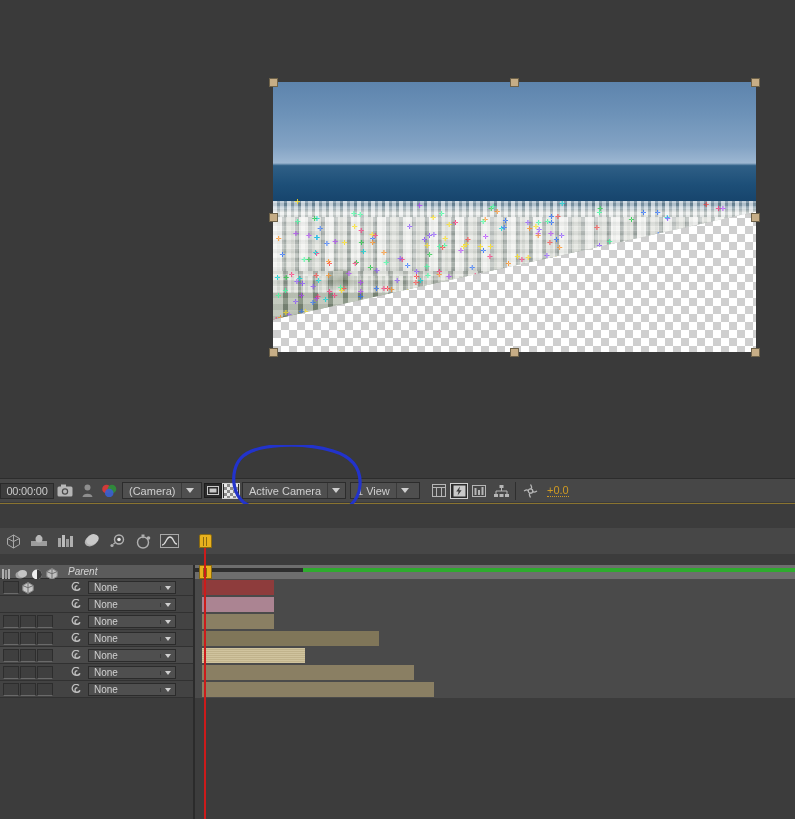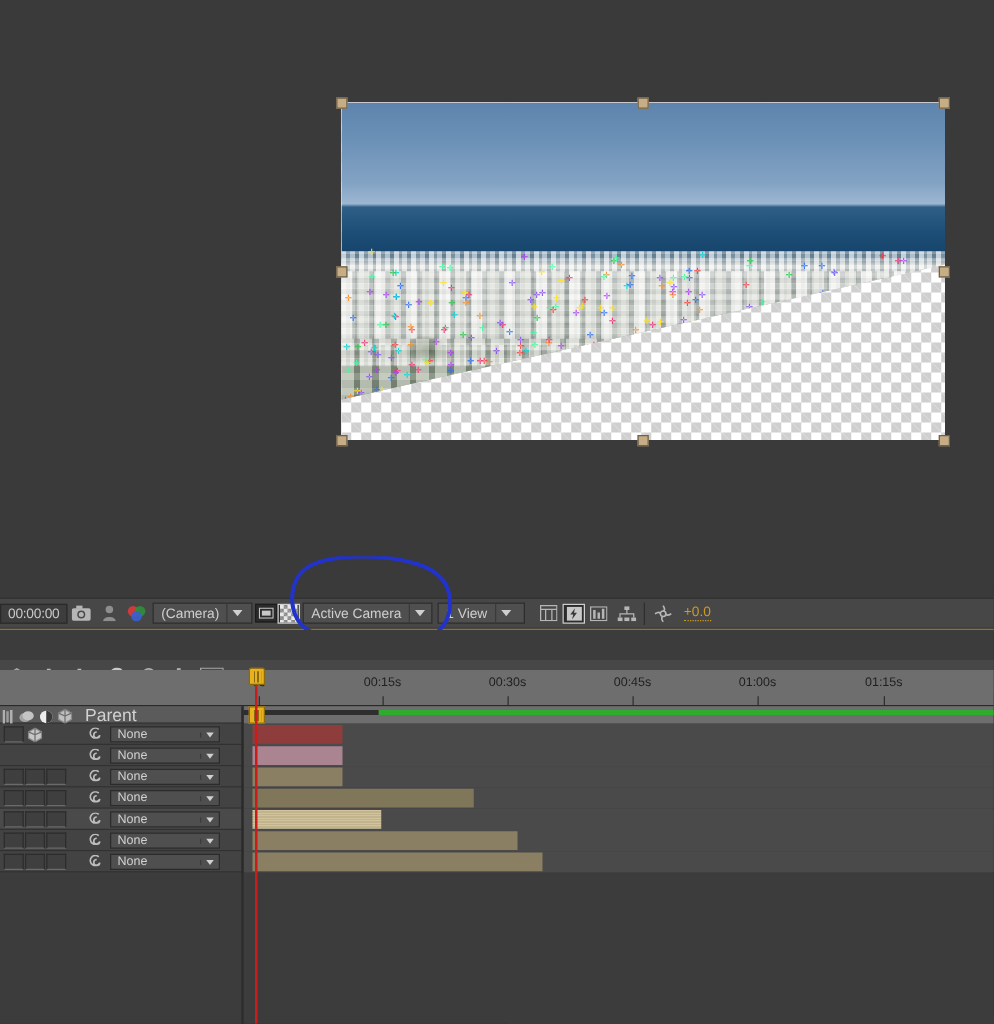--- a/index.html
+++ b/index.html
@@ -162,21 +162,21 @@
   .tick-label {
     position: absolute; top: 5px; color: #1f1f1f; font-size: 10px;
     font-family: "Liberation Sans", sans-serif; transform: translateX(-50%);
   }
   .tick-mark { position: absolute; top: 21px; width: 1px; height: 7px; background: #2f2f2f; }
   #colheader {
     position: absolute; left: 0; top: 61px; width: 195px; height: 14px;
     background: #5b5b5b; border-bottom: 1px solid #2d2d2d;
     display: flex; align-items: center;
   }
-  #parent-label { color: #d2d2d2; font-size: 14px; margin-left: 5px; }
+  #parent-label { color: #d2d2d2; font-size: 10px; margin-left: 5px; font-style: italic; }
   #ruler-band2 { position: absolute; left: 195px; top: 61px; width: 600px; height: 14px; background: #6e6e6e; }
   #layers { position: absolute; left: 0; top: 75px; width: 795px; height: 240px; }
   .layer-row { position: relative; height: 17px; border-bottom: 1px solid #313131; }
   .layer-row.alt { background: #4a4a4a; }
   .layer-row.norm { background: #434343; }
   .sw-col { position: absolute; top: 2px; display: flex; gap: 1px; }
   .sw-box { width: 16px; height: 13px; background: #3f3f3f;
             border: 1px solid #2d2d2d; border-bottom-color: #6a6a6a; }
   .par-pick { position: absolute; left: 70px; top: 3px; width: 12px; height: 11px;
               color: #bdbdbd; font-size: 11px; line-height: 11px; }
@@ -815,34 +815,20 @@
           </svg>
       </div>
       <div class="tl-ic">
         <svg width="19" height="14" viewBox="0 0 19 14">
             <rect x="0.5" y="0.5" width="18" height="13" fill="none" stroke="#a8a8a8"></rect>
             <path d="M2 11 C6 11 6 3 10 3 C14 3 13 10 17 10" fill="none" stroke="#dcdcdc" stroke-width="1.3"></path>
           </svg>
       </div>
     </div>
 
-    <div id="tl-ruler">
-        <div class="tick-label" style="left: 207px;">0s</div>
-        <div class="tick-mark" style="left: 207px;"></div>
-        <div class="tick-label" style="left: 306px;">00:15s</div>
-        <div class="tick-mark" style="left: 306px;"></div>
-        <div class="tick-label" style="left: 406px;">00:30s</div>
-        <div class="tick-mark" style="left: 406px;"></div>
-        <div class="tick-label" style="left: 506px;">00:45s</div>
-        <div class="tick-mark" style="left: 506px;"></div>
-        <div class="tick-label" style="left: 606px;">01:00s</div>
-        <div class="tick-mark" style="left: 606px;"></div>
-        <div class="tick-label" style="left: 707px;">01:15s</div>
-        <div class="tick-mark" style="left: 707px;"></div>
-      </div>
     <div id="ruler-band2"></div>
 
     <div id="colheader">
       <div class="sw-col" style="left:2px;top:1px;gap:3px;">
         <span>
           <svg width="10" height="11" viewBox="0 0 10 11">
               <rect x="0" y="0" width="2" height="11" fill="#b0b0b0"></rect>
               <rect x="3" y="1" width="2" height="9" fill="#9a9a9a"></rect>
               <rect x="6" y="0" width="2" height="11" fill="#b0b0b0"></rect>
             </svg>

